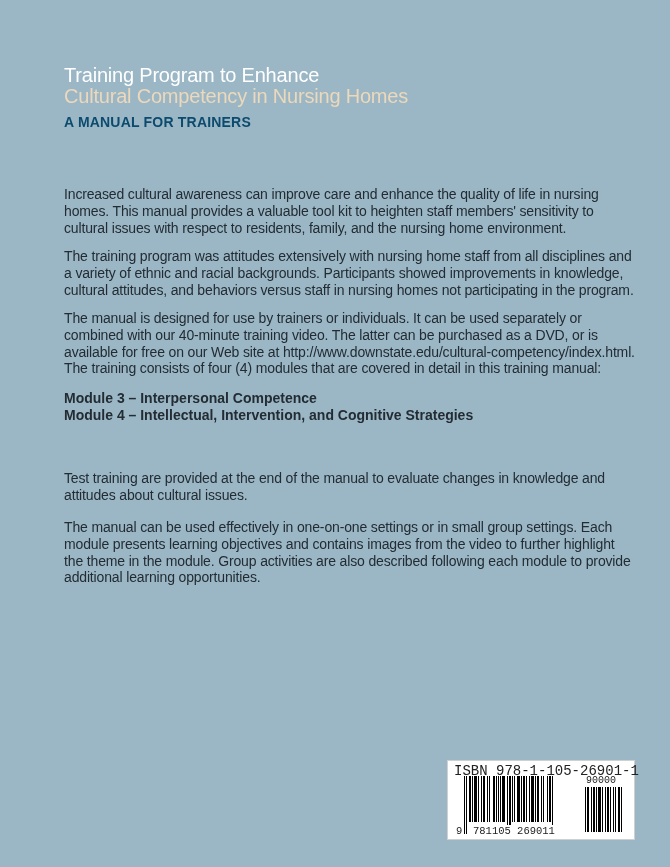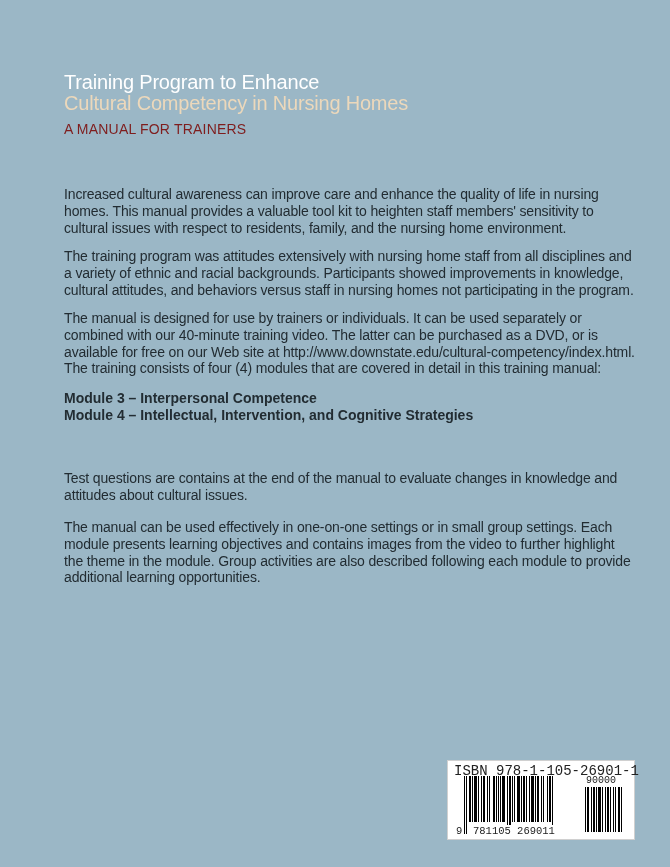--- a/index.html
+++ b/index.html
@@ -10,41 +10,41 @@
       overflow: hidden;
     }
     body {
       position: relative;
       font-family: "Liberation Sans", "DejaVu Sans", sans-serif;
       color: #1f2a30;
     }
     .title-block {
       position: absolute;
       left: 64px;
-      top: 72px;
+      top: 65px;
       width: 560px;
     }
     .title-line1 {
       color: #ffffff;
       font-size: 20px;
       line-height: 21px;
       letter-spacing: -0.2px;
       white-space: nowrap;
     }
     .title-line2 {
       color: #ecd8bb;
       font-size: 20px;
       line-height: 21px;
       letter-spacing: -0.2px;
       white-space: nowrap;
     }
     .subtitle {
-      color: #7f1d1d;
+      color: #0c4a6e;
       font-size: 14px;
-      font-weight: normal;
+      font-weight: bold;
       margin-top: 7px;
       letter-spacing: 0.2px;
       white-space: nowrap;
     }
     .body-text {
       position: absolute;
       left: 64px;
       width: 590px;
       font-size: 14px;
       line-height: 16.8px;
@@ -153,21 +153,21 @@
   <span class="ln">available for free on our Web site at http://www.downstate.edu/cultural-competency/index.html.</span>
   <span class="ln">The training consists of four (4) modules that are covered in detail in this training manual:</span>
 </div>
 
 <div class="body-text" id="modules">
   <span class="ln">Module 3 – Interpersonal Competence</span>
   <span class="ln">Module 4 – Intellectual, Intervention, and Cognitive Strategies</span>
 </div>
 
 <div class="body-text" id="p4">
-  <span class="ln">Test questions are contains at the end of the manual to evaluate changes in knowledge and</span>
+  <span class="ln">Test training are provided at the end of the manual to evaluate changes in knowledge and</span>
   <span class="ln">attitudes about cultural issues.</span>
 </div>
 
 <div class="body-text" id="p5">
   <span class="ln">The manual can be used effectively in one-on-one settings or in small group settings. Each</span>
   <span class="ln">module presents learning objectives and contains images from the video to further highlight</span>
   <span class="ln">the theme in the module. Group activities are also described following each module to provide</span>
   <span class="ln">additional learning opportunities.</span>
 </div>
 

